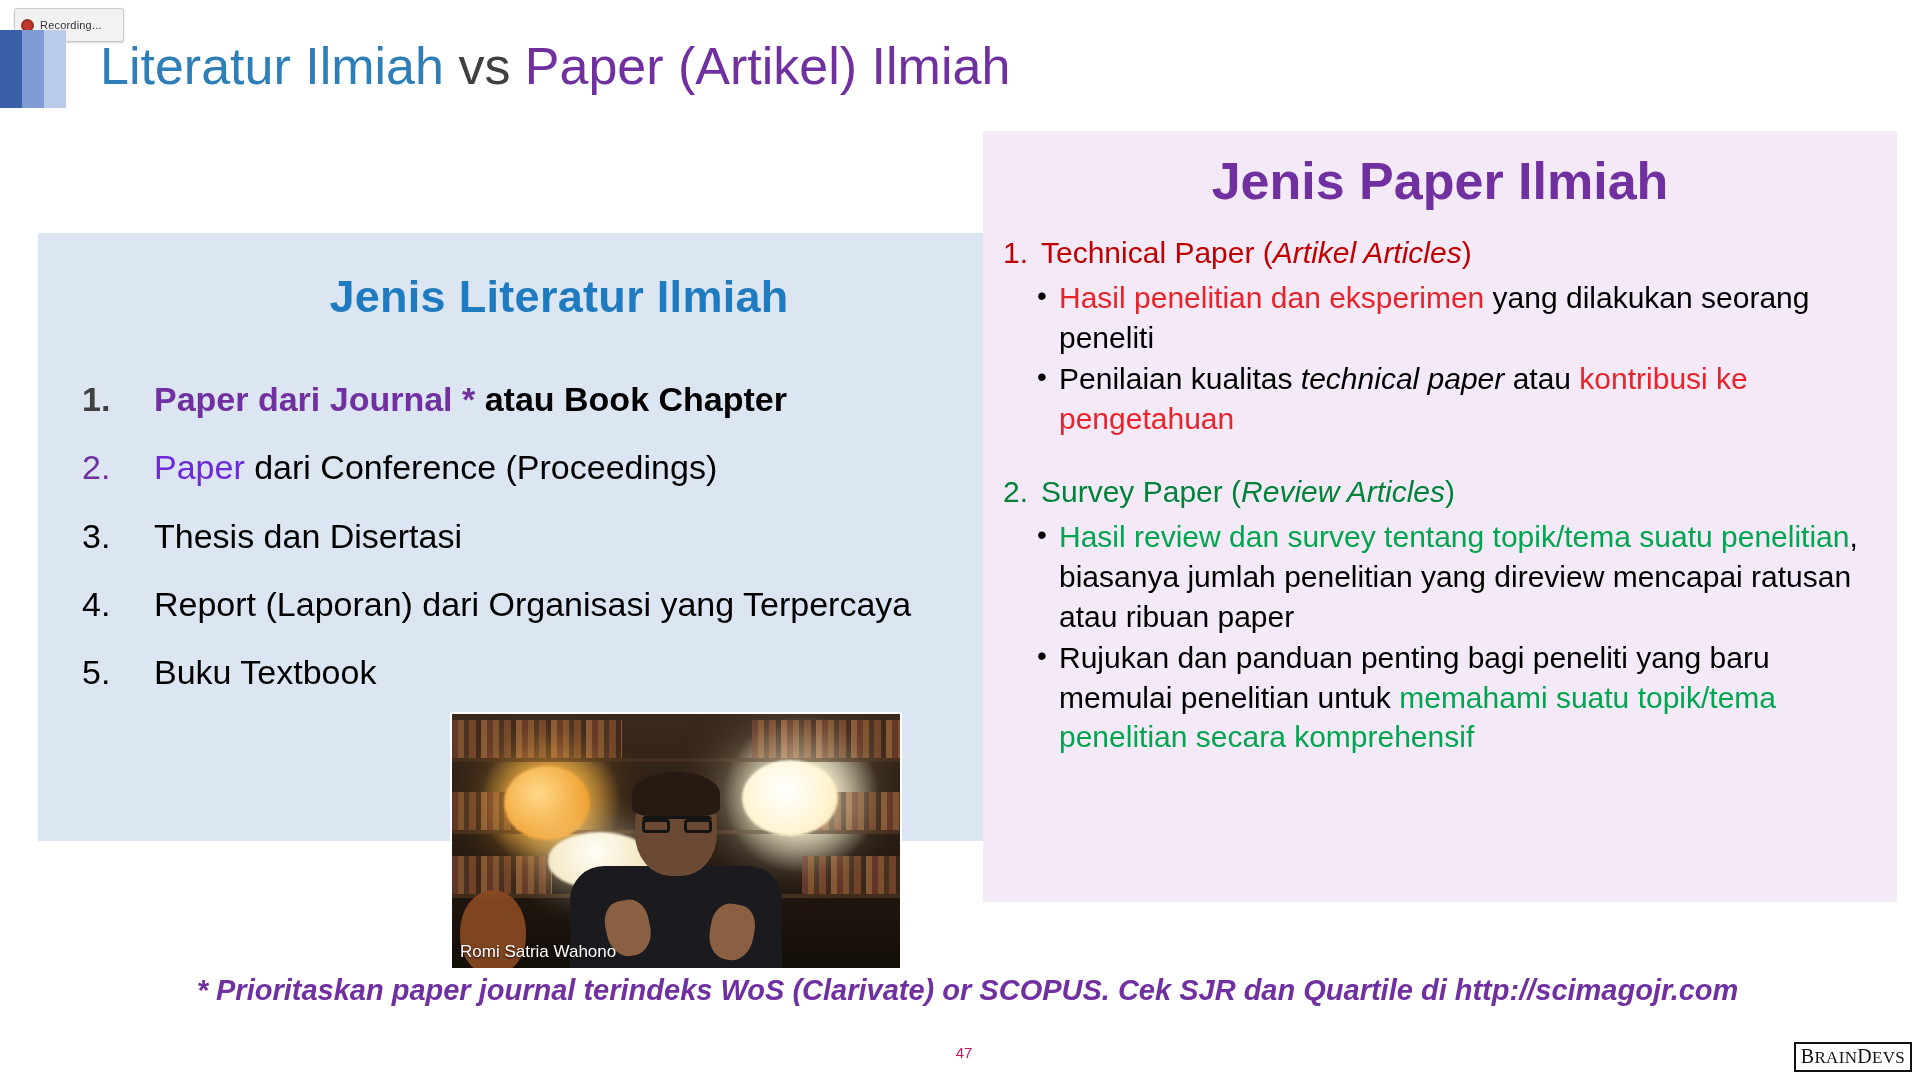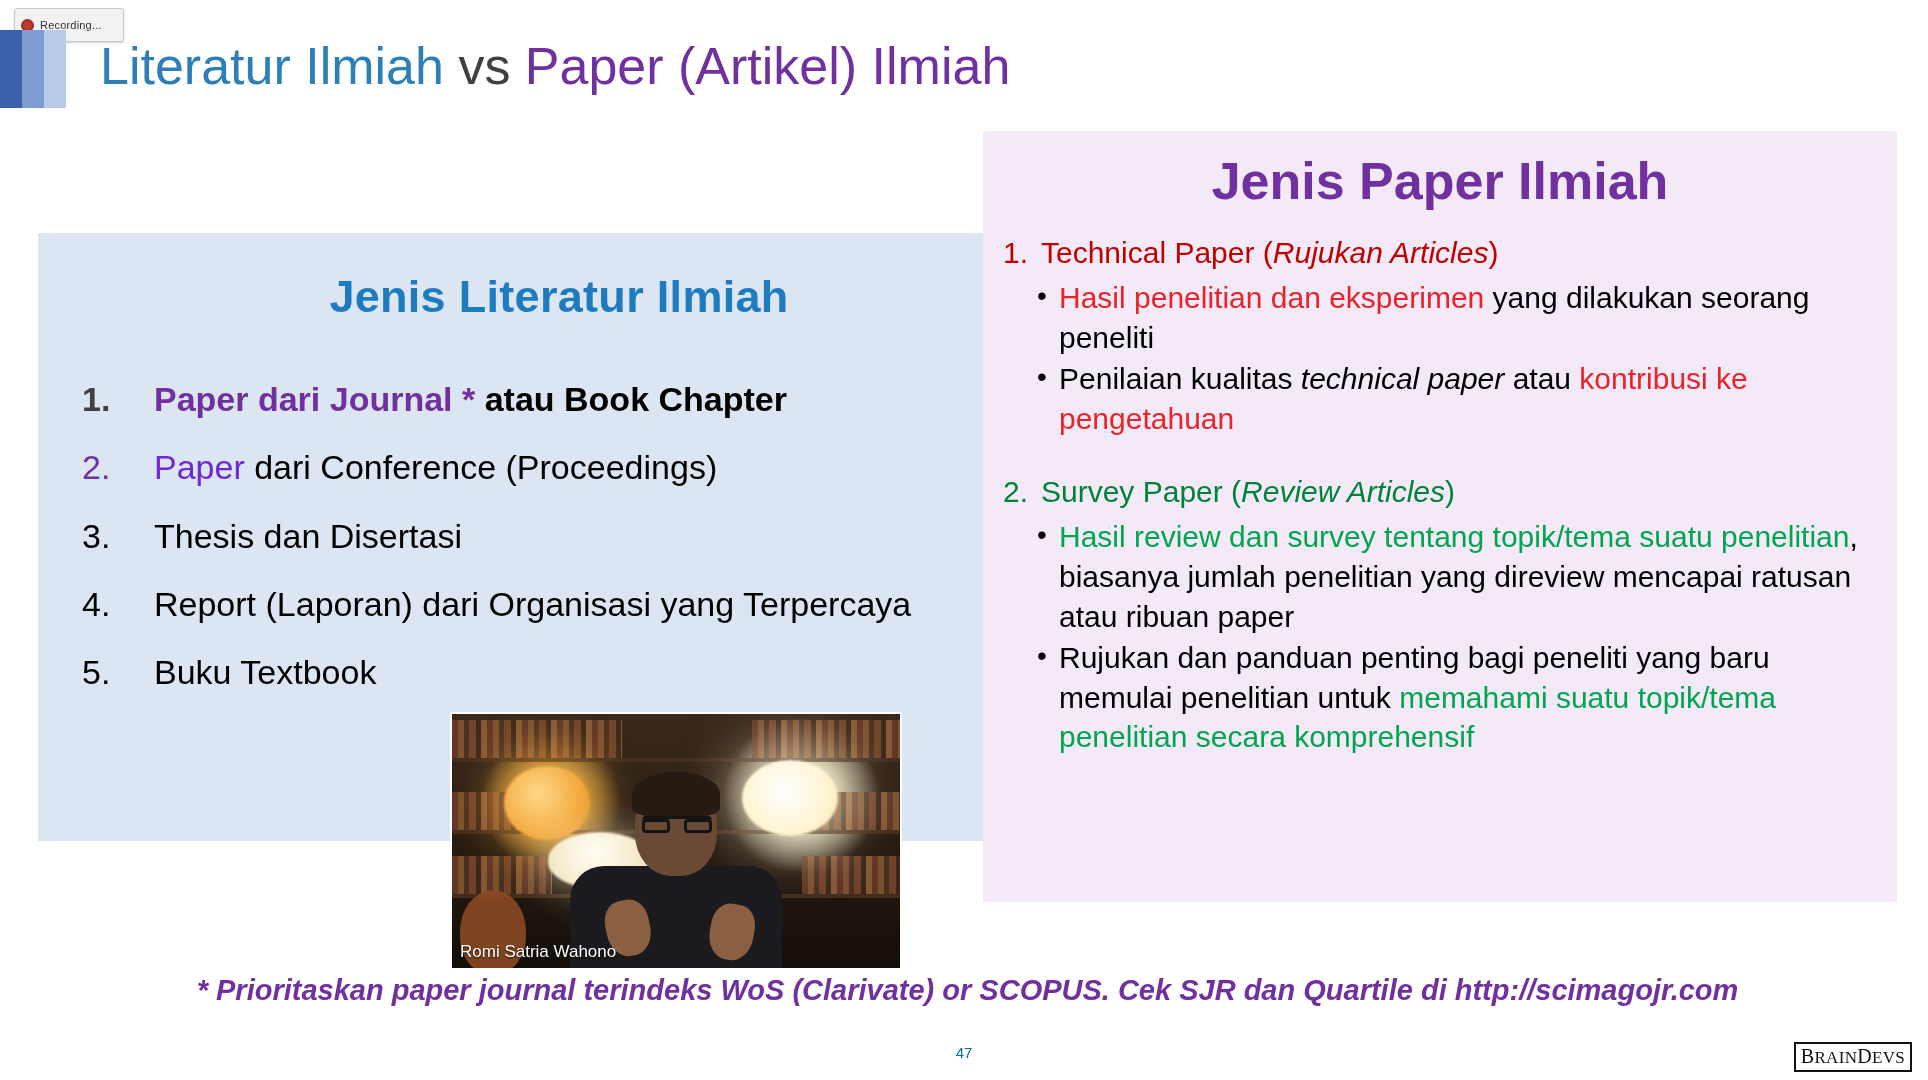--- a/index.html
+++ b/index.html
@@ -306,21 +306,21 @@
     margin-left: 7px;
   }
 
   
   #page-number {
     position: absolute;
     left: 0; right: 0;
     top: 1044px;
     text-align: center;
     font-size: 15px;
-    color: #0369a1;
+    color: #be185d;
   }
 
   
   #logo {
     position: absolute;
     right: 16px;
     top: 1042px;
     border: 2px solid #111;
     padding: 1px 5px 2px 5px;
     font-family: "Liberation Serif", serif;
@@ -376,21 +376,21 @@
     </li>
   </ul>
 </div>
 
 <div id="right-panel">
   <div id="right-heading">Jenis Paper Ilmiah</div>
 
   <div class="r-item">
     <div class="r-head r-head-1">
       <span class="rn">1.</span>
-      <span><span>Technical Paper (</span><span class="it">Rujukan Articles</span><span>)</span></span>
+      <span><span>Technical Paper (</span><span class="it">Artikel Articles</span><span>)</span></span>
     </div>
     <ul class="r-bullets">
       <li>
         <span class="dot">•</span>
         <span class="bt"><span class="c-red">Hasil penelitian dan eksperimen</span><span class="c-black"> yang dilakukan seorang peneliti</span></span>
       </li>
       <li>
         <span class="dot">•</span>
         <span class="bt"><span class="c-black">Penilaian kualitas </span><span class="c-black italic">technical paper</span><span class="c-black"> atau </span><span class="c-red">kontribusi ke pengetahuan</span></span>
       </li>

